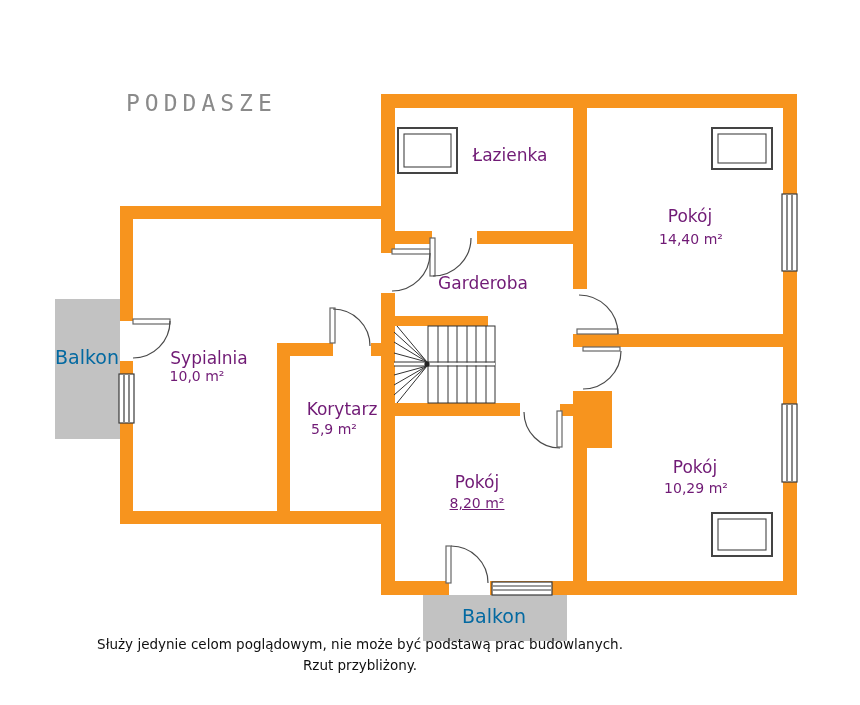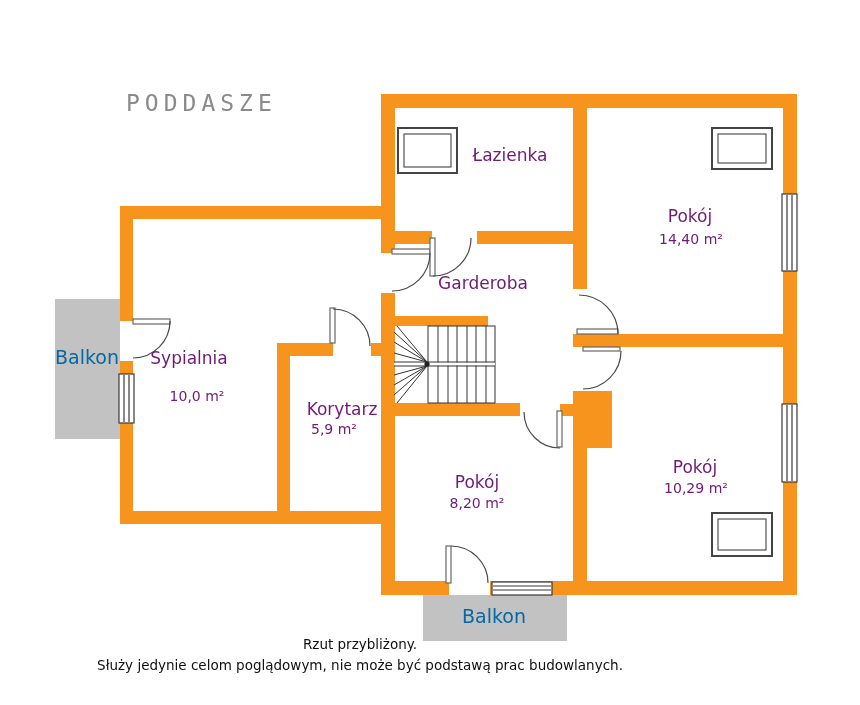--- a/index.html
+++ b/index.html
@@ -183,33 +183,33 @@
 
   <div class="title" style="left:126px; top:74px;">PODDASZE</div>
 
   <div class="lbl" style="left:510px; top:130px;">Łazienka</div>
 
   <div class="lbl" style="left:690px; top:191px;">Pokój</div>
   <div class="lbl area" style="left:691px; top:216px;text-align:center;">14,40 m²</div>
 
   <div class="lbl" style="left:483px; top:258px;">Garderoba</div>
 
-  <div class="lbl" style="left:189px; top:333px;">Sypialnia</div>
-  <div class="lbl area" style="left:197px; top:373px;">10,0 m²</div>
+  <div class="lbl" style="left:209px; top:333px;">Sypialnia</div>
+  <div class="lbl area" style="left:197px; top:353px;">10,0 m²</div>
 
   <div class="lbl" style="left:342px; top:384px;">Korytarz</div>
   <div class="lbl area" style="left:334px; top:406px;">5,9 m²</div>
 
   <div class="lbl" style="left:477px; top:457px;">Pokój</div>
-  <div class="lbl area" style="left:477px; top:480px;">8,20 m²</div>
+  <div class="lbl area" style="left:477px; top:480px;text-decoration:underline;">8,20 m²</div>
 
   <div class="lbl" style="left:695px; top:442px;">Pokój</div>
   <div class="lbl area" style="left:696px; top:465px;">10,29 m²</div>
 
   <div class="lbl balcony" style="left:87px; top:331px;">Balkon</div>
   <div class="lbl balcony" style="left:494px; top:590px;">Balkon</div>
 
   <div class="footer">
+    <div>Służy jedynie celom poglądowym, nie może być podstawą prac budowlanych.</div>
     <div>Rzut przybliżony.</div>
-    <div>Służy jedynie celom poglądowym, nie może być podstawą prac budowlanych.</div>
   </div>
 
 </div>
 
 </body></html>

